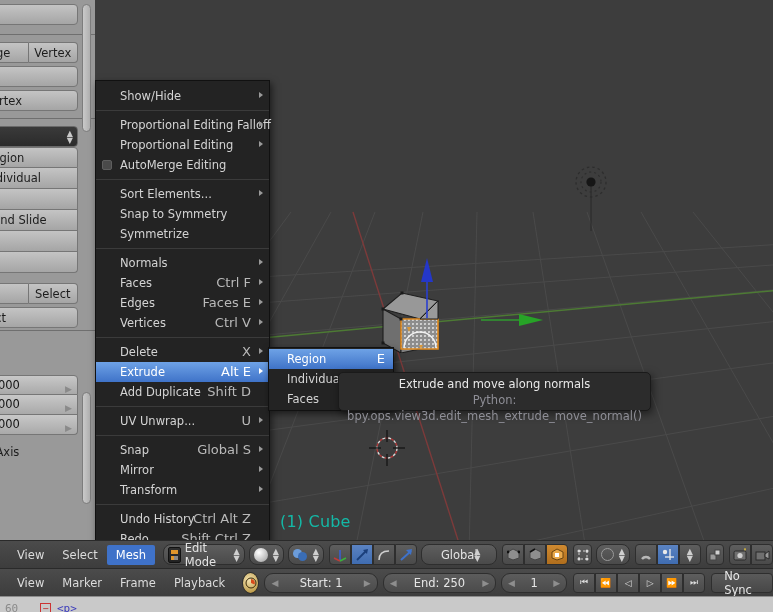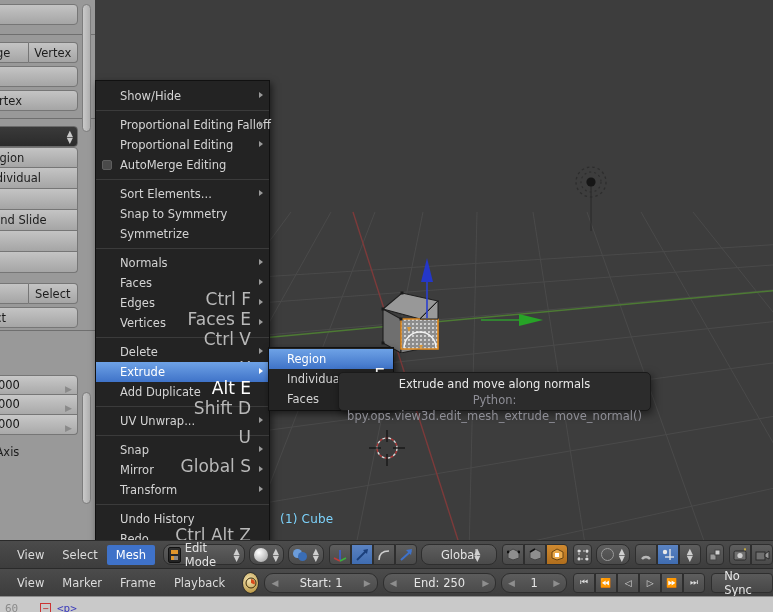--- a/index.html
+++ b/index.html
@@ -25,21 +25,21 @@
   #gizmo-z{ position:absolute; left:325px; top:258px; width:14px; height:62px;}
   #gizmo-y{ position:absolute; left:386px; top:313px; width:62px; height:14px;}
 
   
   #lamp{ position:absolute; left:475px; top:165px; width:42px; height:68px; }
   
   #cursor3d{ position:absolute; left:272px; top:428px; width:40px; height:40px; }
 
   #viewport-label{
     position:absolute; left:185px; top:512px;
-    font-size:12px; color:#7dd3fc; letter-spacing:.2px;
+    font-size:16px; color:#14b8a6; letter-spacing:.2px;
   }
 
   
   #toolshelf{
     position:absolute; left:0; top:0; width:95px; height:540px;
     background:#999999; overflow:hidden;
   }
   .ts-panel{ position:absolute; left:-22px; width:100px; }
   .ts-btn{
     background:linear-gradient(#c4c4c4,#a5a5a5);
@@ -93,21 +93,21 @@
     background:#232323; border:1px solid #111;
     box-shadow:2px 3px 7px rgba(0,0,0,.55);
     padding:5px 0 5px 0;
   }
   .mi{
     position:relative; height:20px; line-height:20px;
     font-size:11.5px; color:#d4d4d4;
     padding-left:24px; padding-right:20px;
     white-space:nowrap; cursor:default;
   }
-  .mi .sc{ position:absolute; right:18px; top:16px; color:#b9b9b9; font-size:17px; }
+  .mi .sc{ position:absolute; right:18px; top:0; color:#b9b9b9; font-size:13px; }
   .mi .arrow{
     position:absolute; right:6px; top:6px;
     width:0;height:0;border-left:4px solid #9a9a9a;
     border-top:3.5px solid transparent;border-bottom:3.5px solid transparent;
   }
   .mi.sel{
     background:linear-gradient(#6ea2e6,#3f73c8);
     color:#ffffff;
   }
   .mi.sel .sc{ color:#ffffff; }

